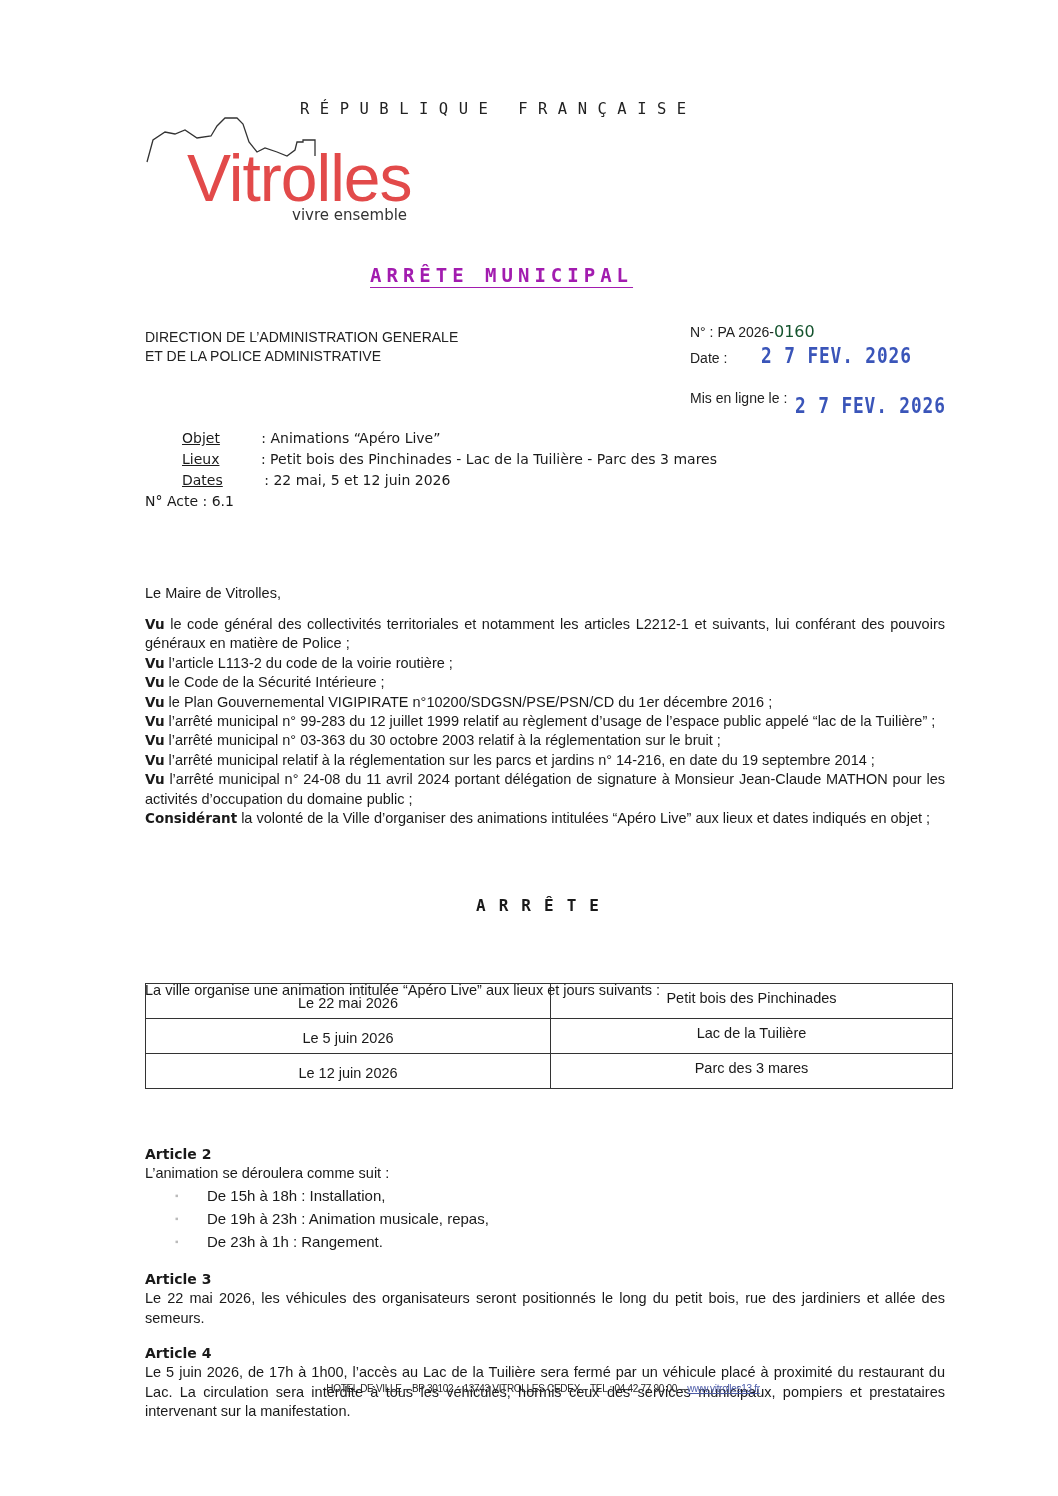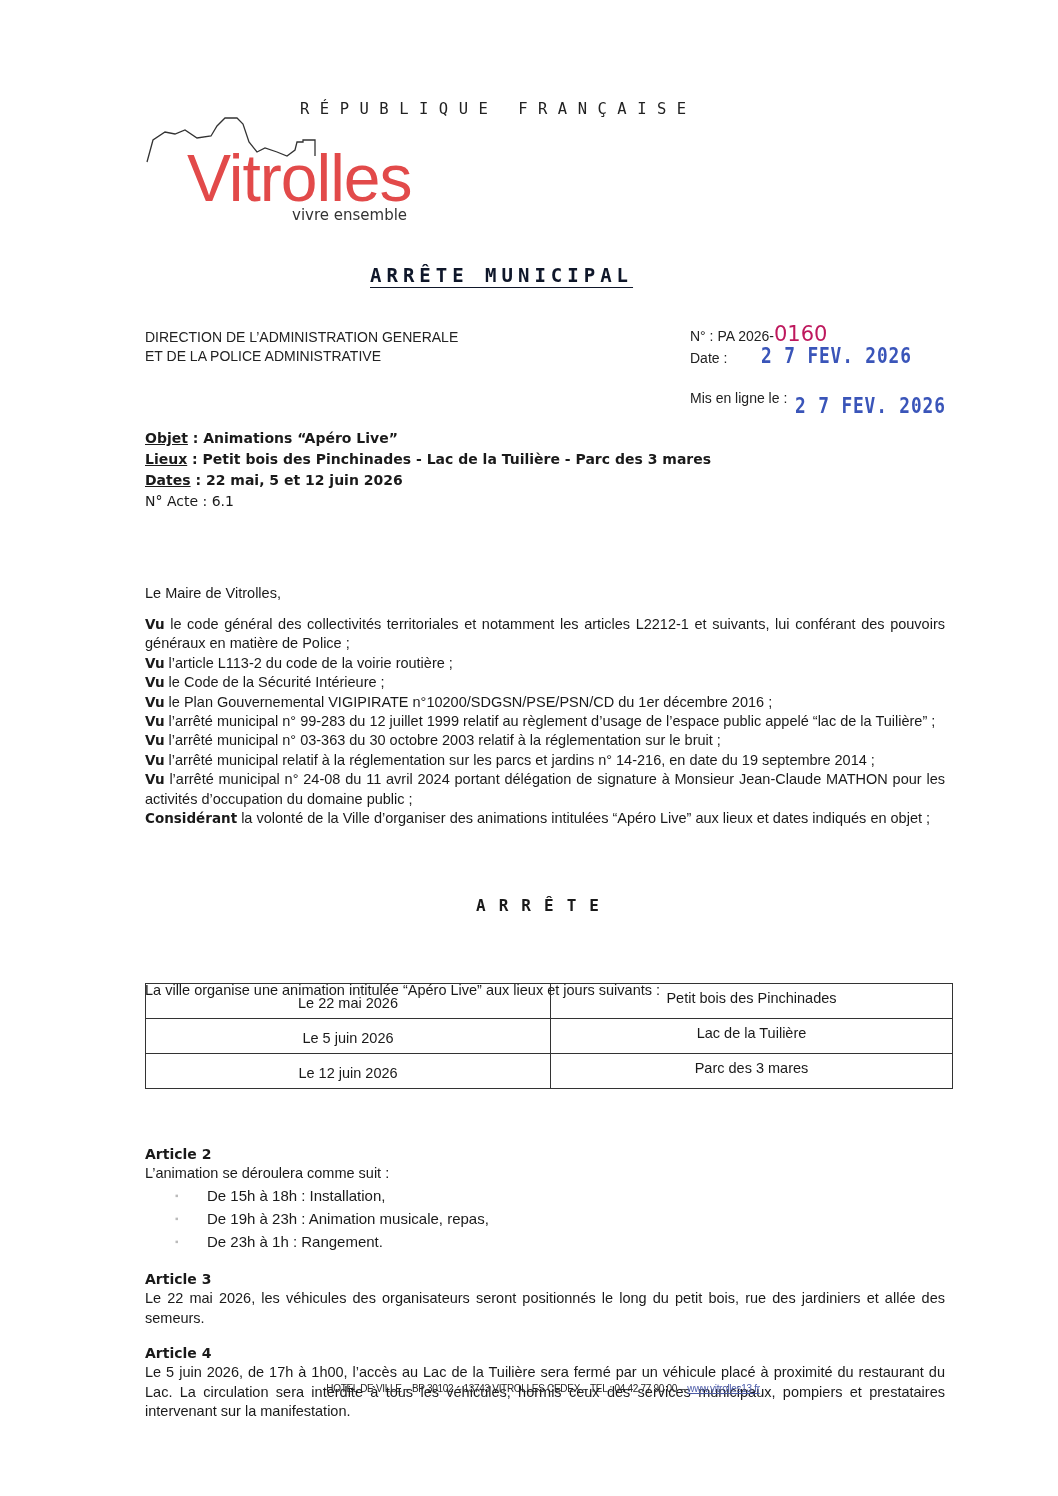--- a/index.html
+++ b/index.html
@@ -3,27 +3,27 @@
 <meta charset="utf-8">
 <style>
   html, body { margin:0; padding:0; background:#ffffff; }
   body { width:1058px; height:1496px; position:relative; overflow:hidden;
          font-family:"DejaVu Sans", sans-serif; color:#1a1a1a; }
   .abs { position:absolute; }
   .rf { left:300px; top:80px; font-size:15.5px; letter-spacing:10.5px; color:#222; font-family:"DejaVu Sans Mono", monospace;margin-top:20px; }
   .logo { left:145px; top:112px; width:300px; height:120px; }
   .logo-word { position:absolute; left:10px; top:33px; font-family:"Liberation Sans", sans-serif; font-size:66px; color:#e24a4a; letter-spacing:-1px; line-height:1;margin-left:32px; }
   .logo-tag { position:absolute; left:147px; top:94px; font-family:"DejaVu Sans", sans-serif; font-size:15px; color:#333; }
-  .title { left:370px; top:264px; font-size:19px; font-weight:bold; letter-spacing:5px; text-decoration:underline; text-underline-offset:5px; color:#0f172a; font-family:"DejaVu Sans Mono", monospace; }
+  .title { left:370px; top:264px; font-size:19px; font-weight:bold; letter-spacing:5px; text-decoration:underline; text-underline-offset:5px; color:#a21caf; font-family:"DejaVu Sans Mono", monospace; }
   .dir { left:145px; top:328px; font-size:14px; line-height:19px; color:#222; font-family:"Liberation Sans", sans-serif; }
   .meta { left:690px; top:322px; font-size:14px; color:#222; font-family:"Liberation Sans", sans-serif; }
-  .num-hand { color:#be185d; font-family:"DejaVu Sans", sans-serif; font-size:21px; }
+  .num-hand { color:#14532d; font-family:"DejaVu Sans", sans-serif; font-size:16px; }
   .stamp { color:#3a55b9; font-family:"DejaVu Sans Mono", monospace; font-weight:bold; font-size:21px; letter-spacing:1px; transform:scaleX(0.85); transform-origin:left center; display:inline-block; }
   .subj { left:145px; top:428px; font-size:14px; line-height:21px; color:#1a1a1a; }
-  .subj b { font-weight:bold; }
+  .subj b { font-weight:normal;margin-left:37px; }
   .subj .u { text-decoration:underline; }
   .body { left:145px; width:800px; font-size:14.5px; line-height:19.4px; text-align:justify; font-family:"Liberation Sans", sans-serif; color:#1a1a1a;margin-top:43px; }
   .body b { font-family:"DejaVu Sans", sans-serif; font-size:13.5px; }
   .arrete { left:0; width:1058px; top:896px; text-align:center; font-size:16px; font-weight:bold; letter-spacing:13px; font-family:"DejaVu Sans Mono", monospace; padding-left:30px; box-sizing:border-box; }
   .art-h { font-weight:bold; font-family:"DejaVu Sans", sans-serif; font-size:14px; }
   table.sched { position:absolute; left:145px; top:983px; width:808px; border-collapse:collapse; font-family:"Liberation Sans", sans-serif; font-size:14.5px;text-align:center; }
   table.sched td { border:1.5px solid #333; height:28px; padding:0 10px; vertical-align:middle; }
   table.sched td.c1 { width:384px; padding-top:4px; }
   table.sched td.c2 { padding-bottom:6px; }
   ul.steps { list-style:none; margin:0; padding:0; }

